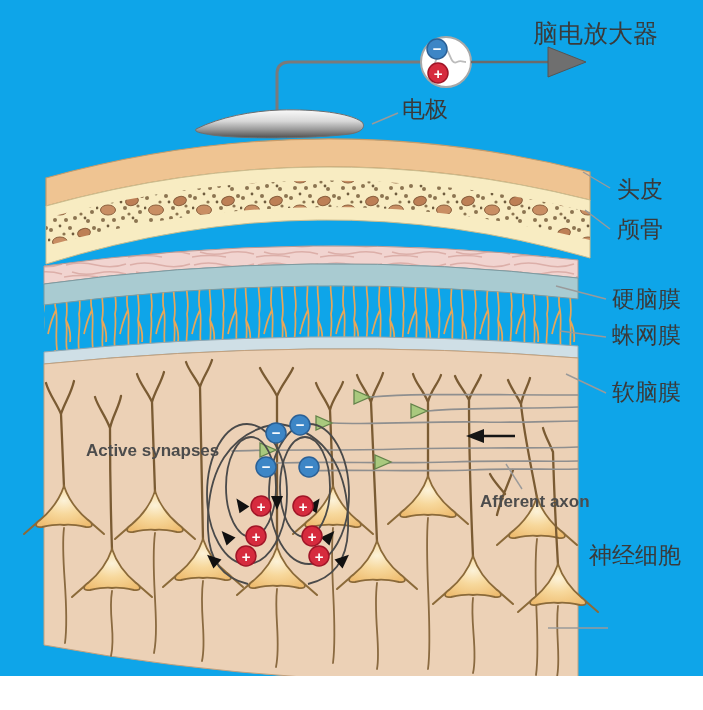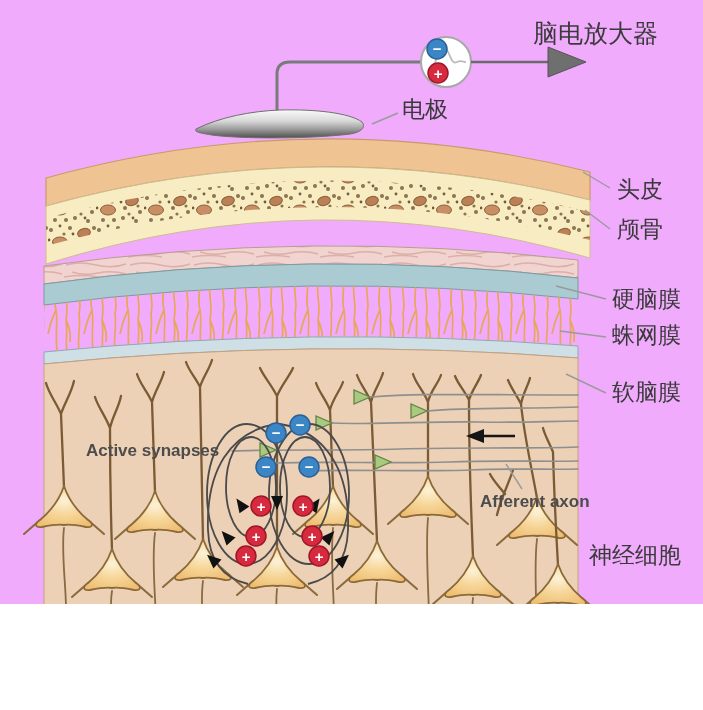--- a/index.html
+++ b/index.html
@@ -1,16 +1,16 @@
 <!DOCTYPE html>
 <html><head>
 <meta charset="utf-8">
 <style>
   html,body{margin:0;padding:0;background:#fff;}
-  .stage{width:703px;height:604px;position:relative;background:#f0abfc;overflow:hidden;}
+  .stage{width:703px;height:676px;position:relative;background:#0ea5e9;overflow:hidden;}
   text{user-select:none;}
   .zh{font-family:"Liberation Serif","DejaVu Serif",serif;fill:#3a3a3a;font-size:23px;}
   .zh-big{font-family:"Liberation Serif","DejaVu Serif",serif;fill:#3a3a3a;font-size:25px;}
   .en{font-family:"Liberation Sans","DejaVu Sans",sans-serif;fill:#4c4c4c;font-size:17px;font-weight:bold;}
   .chg{font-family:"Liberation Sans","DejaVu Sans",sans-serif;font-weight:bold;font-size:15px;fill:#ffffff;text-anchor:middle;}
   .leader{stroke:#9a9a9a;stroke-width:1.4;fill:none;}
   .dend{stroke:#7a5b33;stroke-width:2.3;fill:none;stroke-linecap:round;}
   .axn{stroke:#8a6a40;stroke-width:1.8;fill:none;stroke-linecap:round;}
   .gline{stroke:#8f8f8f;stroke-width:1.7;fill:none;stroke-linecap:round;}
   .loop{stroke:#4a4a4a;stroke-width:1.8;fill:none;}

